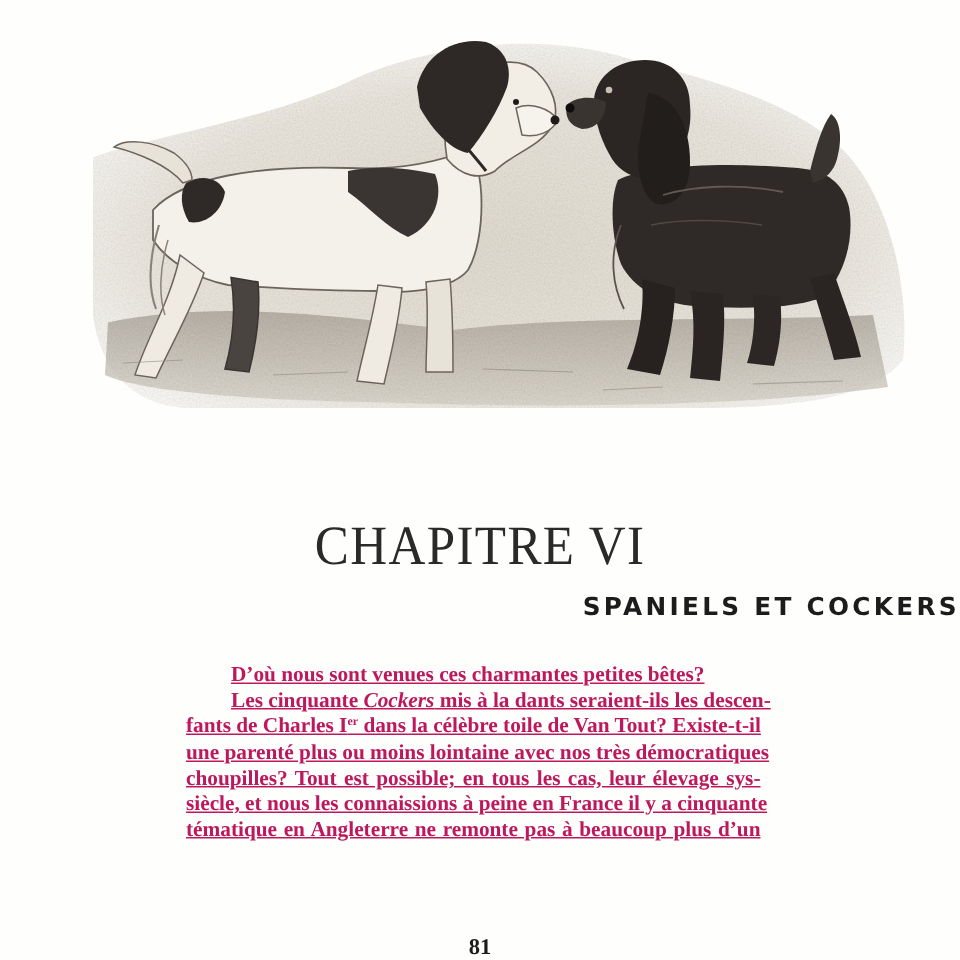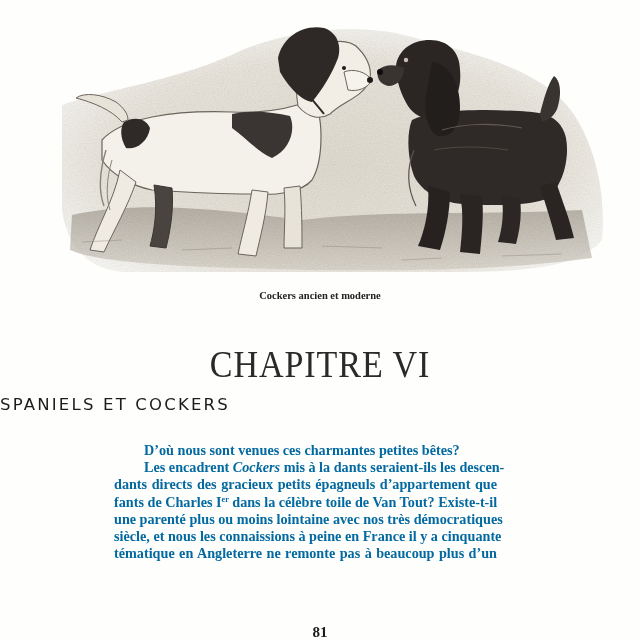--- a/index.html
+++ b/index.html
@@ -28,32 +28,33 @@
     .chapter-title {
       position: absolute; left: 0; width: 640px; top: 343px;
       text-align: center;
       font-family: "Liberation Serif", serif;
       font-weight: normal; font-size: 37px; letter-spacing: 1px;
       color: #2a2a2a;
       transform: scaleX(0.92);
     }
     .chapter-subtitle {
       position: absolute; left: 0; width: 640px; top: 395px;
-      text-align: left;
+      text-align: right;
       font-family: "DejaVu Sans", sans-serif;
-      font-weight: normal; font-size: 16.5px; letter-spacing: 2.2px;
+      font-weight: bold; font-size: 16.5px; letter-spacing: 2.2px;
       color: #1c1c1c;
     }
 
     .body-text {
-      position: absolute; left: 114px; width: 383px; top: 442px;
+      position: absolute; left: 124px; width: 383px; top: 442px;
       font-family: "Liberation Serif", serif;
       font-size: 14.2px; line-height: 17.2px;
-      color: #0369a1;
+      color: #be185d;
       font-weight: bold;
+      text-decoration: underline;
     }
     .line {
       display: block; white-space: nowrap;
       text-align: justify; text-align-last: justify;
       height: 17.2px;
     }
     .line.indent { padding-left: 30px; }
     .line.last { text-align-last: left; }
     .line i { font-style: italic; }
     sup { font-size: 8px; vertical-align: 5px; line-height: 0; }
@@ -154,29 +155,28 @@
       <g stroke="#8f897e" stroke-width="0.8" opacity="0.6">
         <line x1="20" y1="232" x2="60" y2="230"></line>
         <line x1="120" y1="240" x2="170" y2="238"></line>
         <line x1="260" y1="236" x2="320" y2="238"></line>
         <line x1="340" y1="250" x2="380" y2="248"></line>
         <line x1="440" y1="246" x2="500" y2="244"></line>
       </g>
     </svg>
   </div>
 
-  <div class="caption">Cockers ancien et moderne</div>
 
   <h1 class="chapter-title" style="margin:0">CHAPITRE VI</h1>
   <h2 class="chapter-subtitle" style="margin:0">SPANIELS ET COCKERS</h2>
 
   <div class="body-text">
     <span class="line indent last"><span>D’où nous sont venues ces charmantes petites bêtes?</span></span>
-    <span class="line indent"><span>Les encadrent </span><i>Cockers</i><span> mis à la dants seraient-ils les descen-</span></span>
-    <span class="line">dants directs des gracieux petits épagneuls d’appartement que</span>
+    <span class="line indent"><span>Les cinquante </span><i>Cockers</i><span> mis à la dants seraient-ils les descen-</span></span>
     <span class="line"><span>fants de Charles I</span><sup>er</sup><span> dans la célèbre toile de Van Tout? Existe-t-il</span></span>
     <span class="line">une parenté plus ou moins lointaine avec nos très démocratiques</span>
+    <span class="line">choupilles? Tout est possible; en tous les cas, leur élevage sys-</span>
     <span class="line">siècle, et nous les connaissions à peine en France il y a cinquante</span>
     <span class="line">tématique en Angleterre ne remonte pas à beaucoup plus d’un</span>
   </div>
 
   <div class="page-number">81</div>
 </div>
 
 </body></html>

